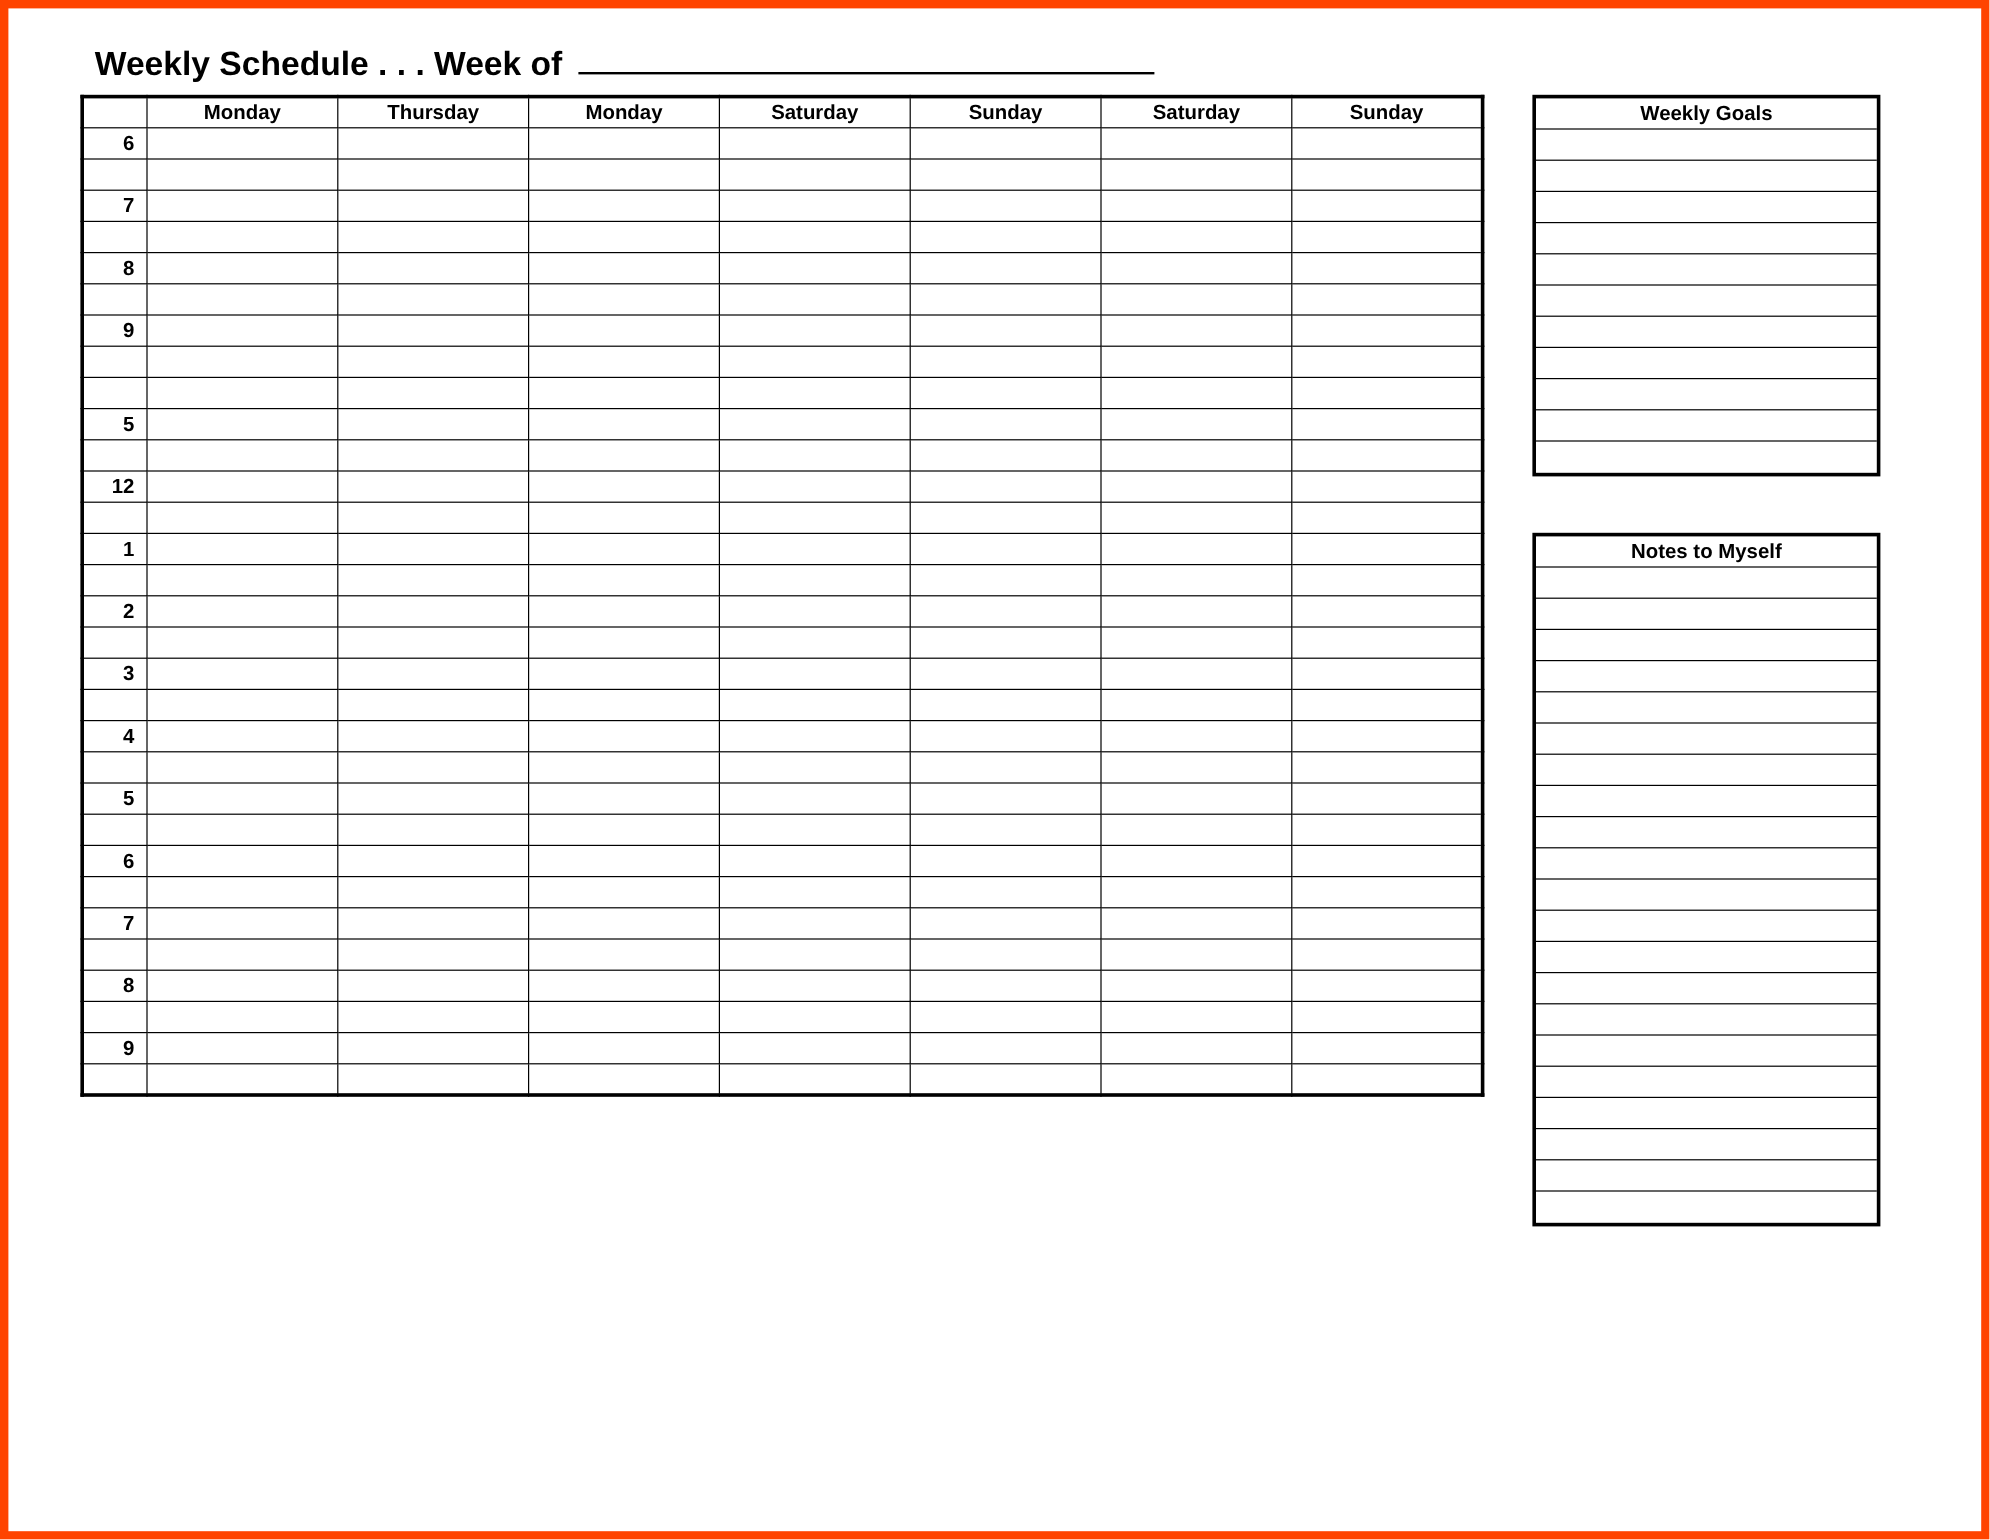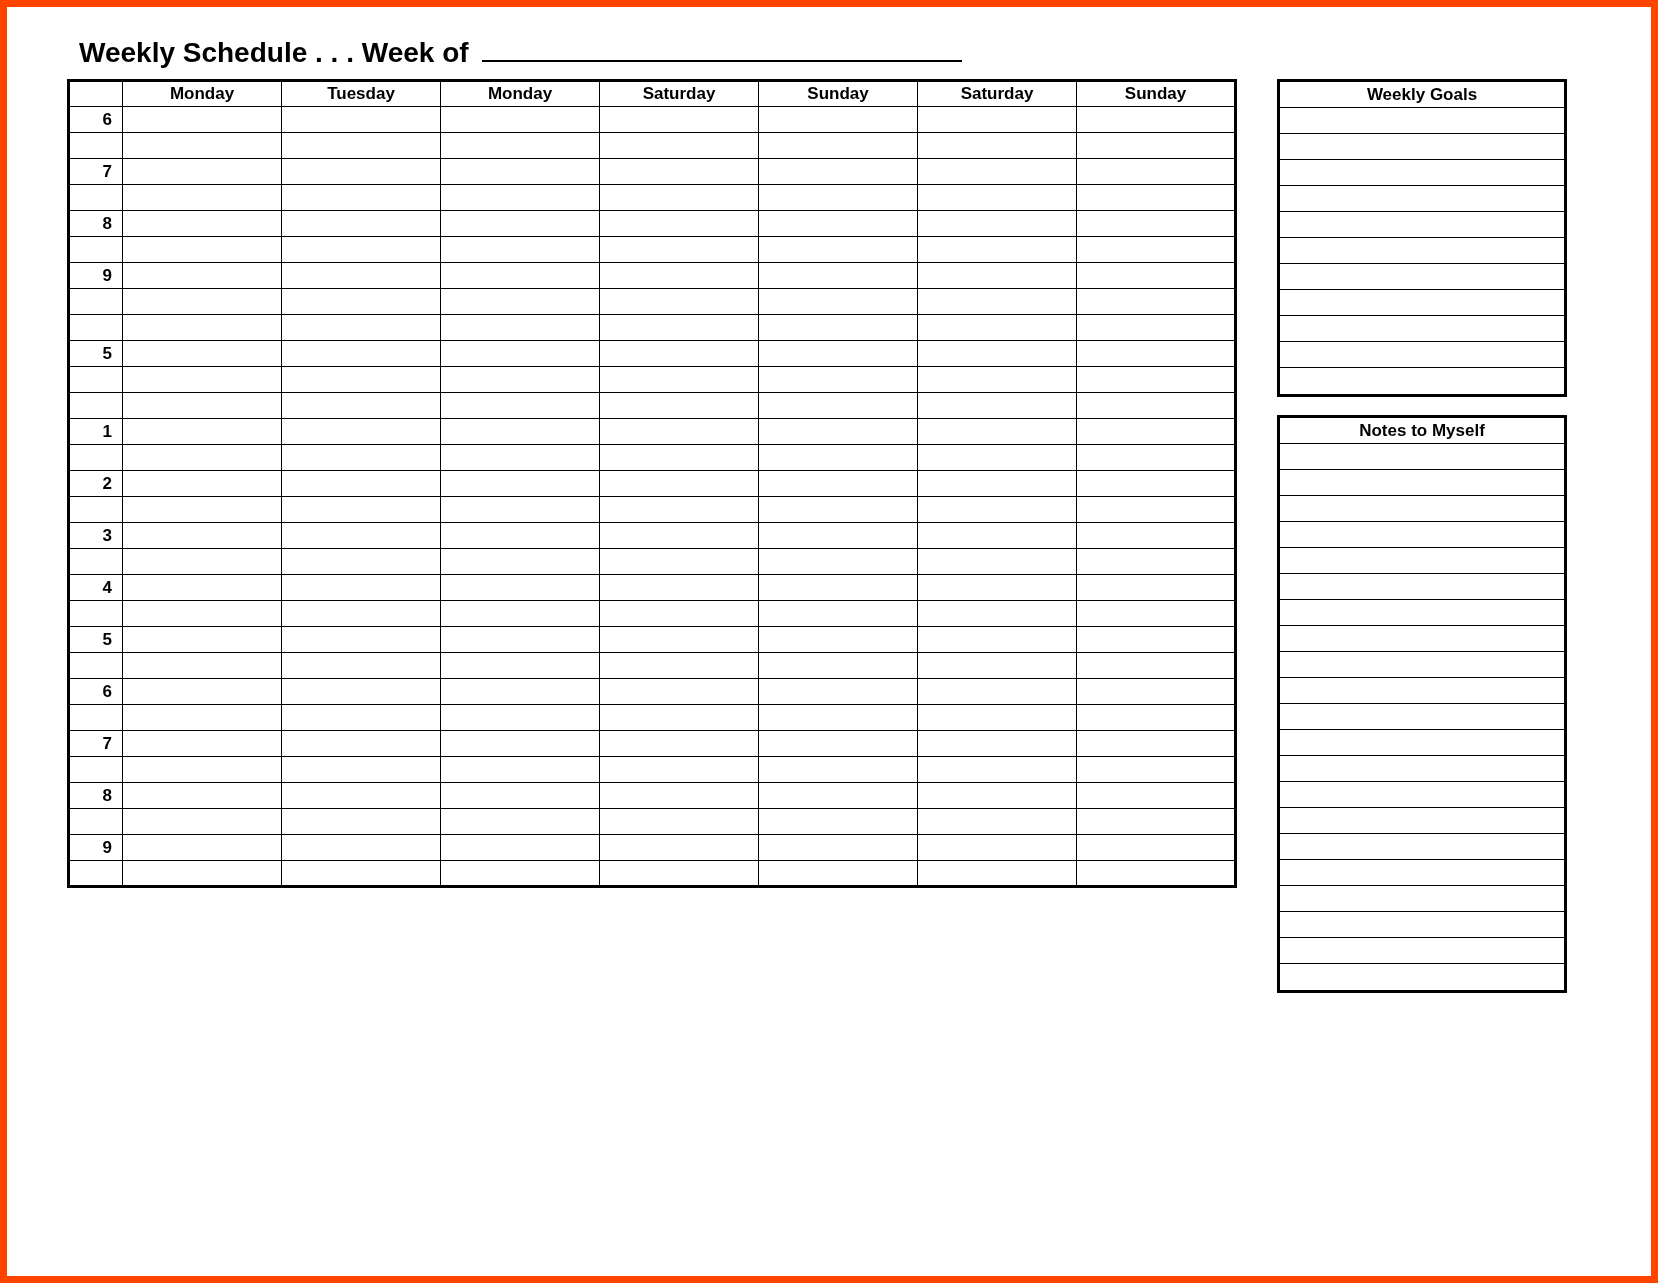--- a/index.html
+++ b/index.html
@@ -49,21 +49,21 @@
     padding: 0 4px;
   }
   .schedule th { height: 26px; }
   .schedule .hour-col { width: 54px; text-align: center; }
   .schedule .day-col { width: 159px; }
   .schedule .hour-label { text-align: right; padding-right: 10px; }
   
   .side {
     display: flex;
     flex-direction: column;
-    gap: 18px;
+    gap: 47px;
     width: 290px;
   }
   .side-box {
     border: 3px solid #000;
   }
   .side-box .side-title {
     border-bottom: 1px solid #000;
     font-weight: bold;
     font-size: 17px;
     text-align: center;
@@ -86,21 +86,21 @@
     <span class="underline"></span>
   </div>
 
   <div class="layout">
 
     <table class="schedule">
       <thead>
         <tr>
           <th class="hour-col"></th>
           <th class="day-col">Monday</th>
-          <th class="day-col">Tuesday</th>
+          <th class="day-col">Thursday</th>
           <th class="day-col">Monday</th>
           <th class="day-col">Saturday</th>
           <th class="day-col">Sunday</th>
           <th class="day-col">Saturday</th>
           <th class="day-col">Sunday</th>
         </tr>
       </thead>
       <tbody id="schedule-body">
           <tr>
             <td class="hour-col hour-label">6</td>
@@ -206,20 +206,30 @@
             <td class="hour-col hour-label"></td>
             <td class="day-col"></td>
             <td class="day-col"></td>
             <td class="day-col"></td>
             <td class="day-col"></td>
             <td class="day-col"></td>
             <td class="day-col"></td>
             <td class="day-col"></td>
           </tr>
           <tr>
+            <td class="hour-col hour-label">12</td>
+            <td class="day-col"></td>
+            <td class="day-col"></td>
+            <td class="day-col"></td>
+            <td class="day-col"></td>
+            <td class="day-col"></td>
+            <td class="day-col"></td>
+            <td class="day-col"></td>
+          </tr>
+          <tr>
             <td class="hour-col hour-label"></td>
             <td class="day-col"></td>
             <td class="day-col"></td>
             <td class="day-col"></td>
             <td class="day-col"></td>
             <td class="day-col"></td>
             <td class="day-col"></td>
             <td class="day-col"></td>
           </tr>
           <tr>

